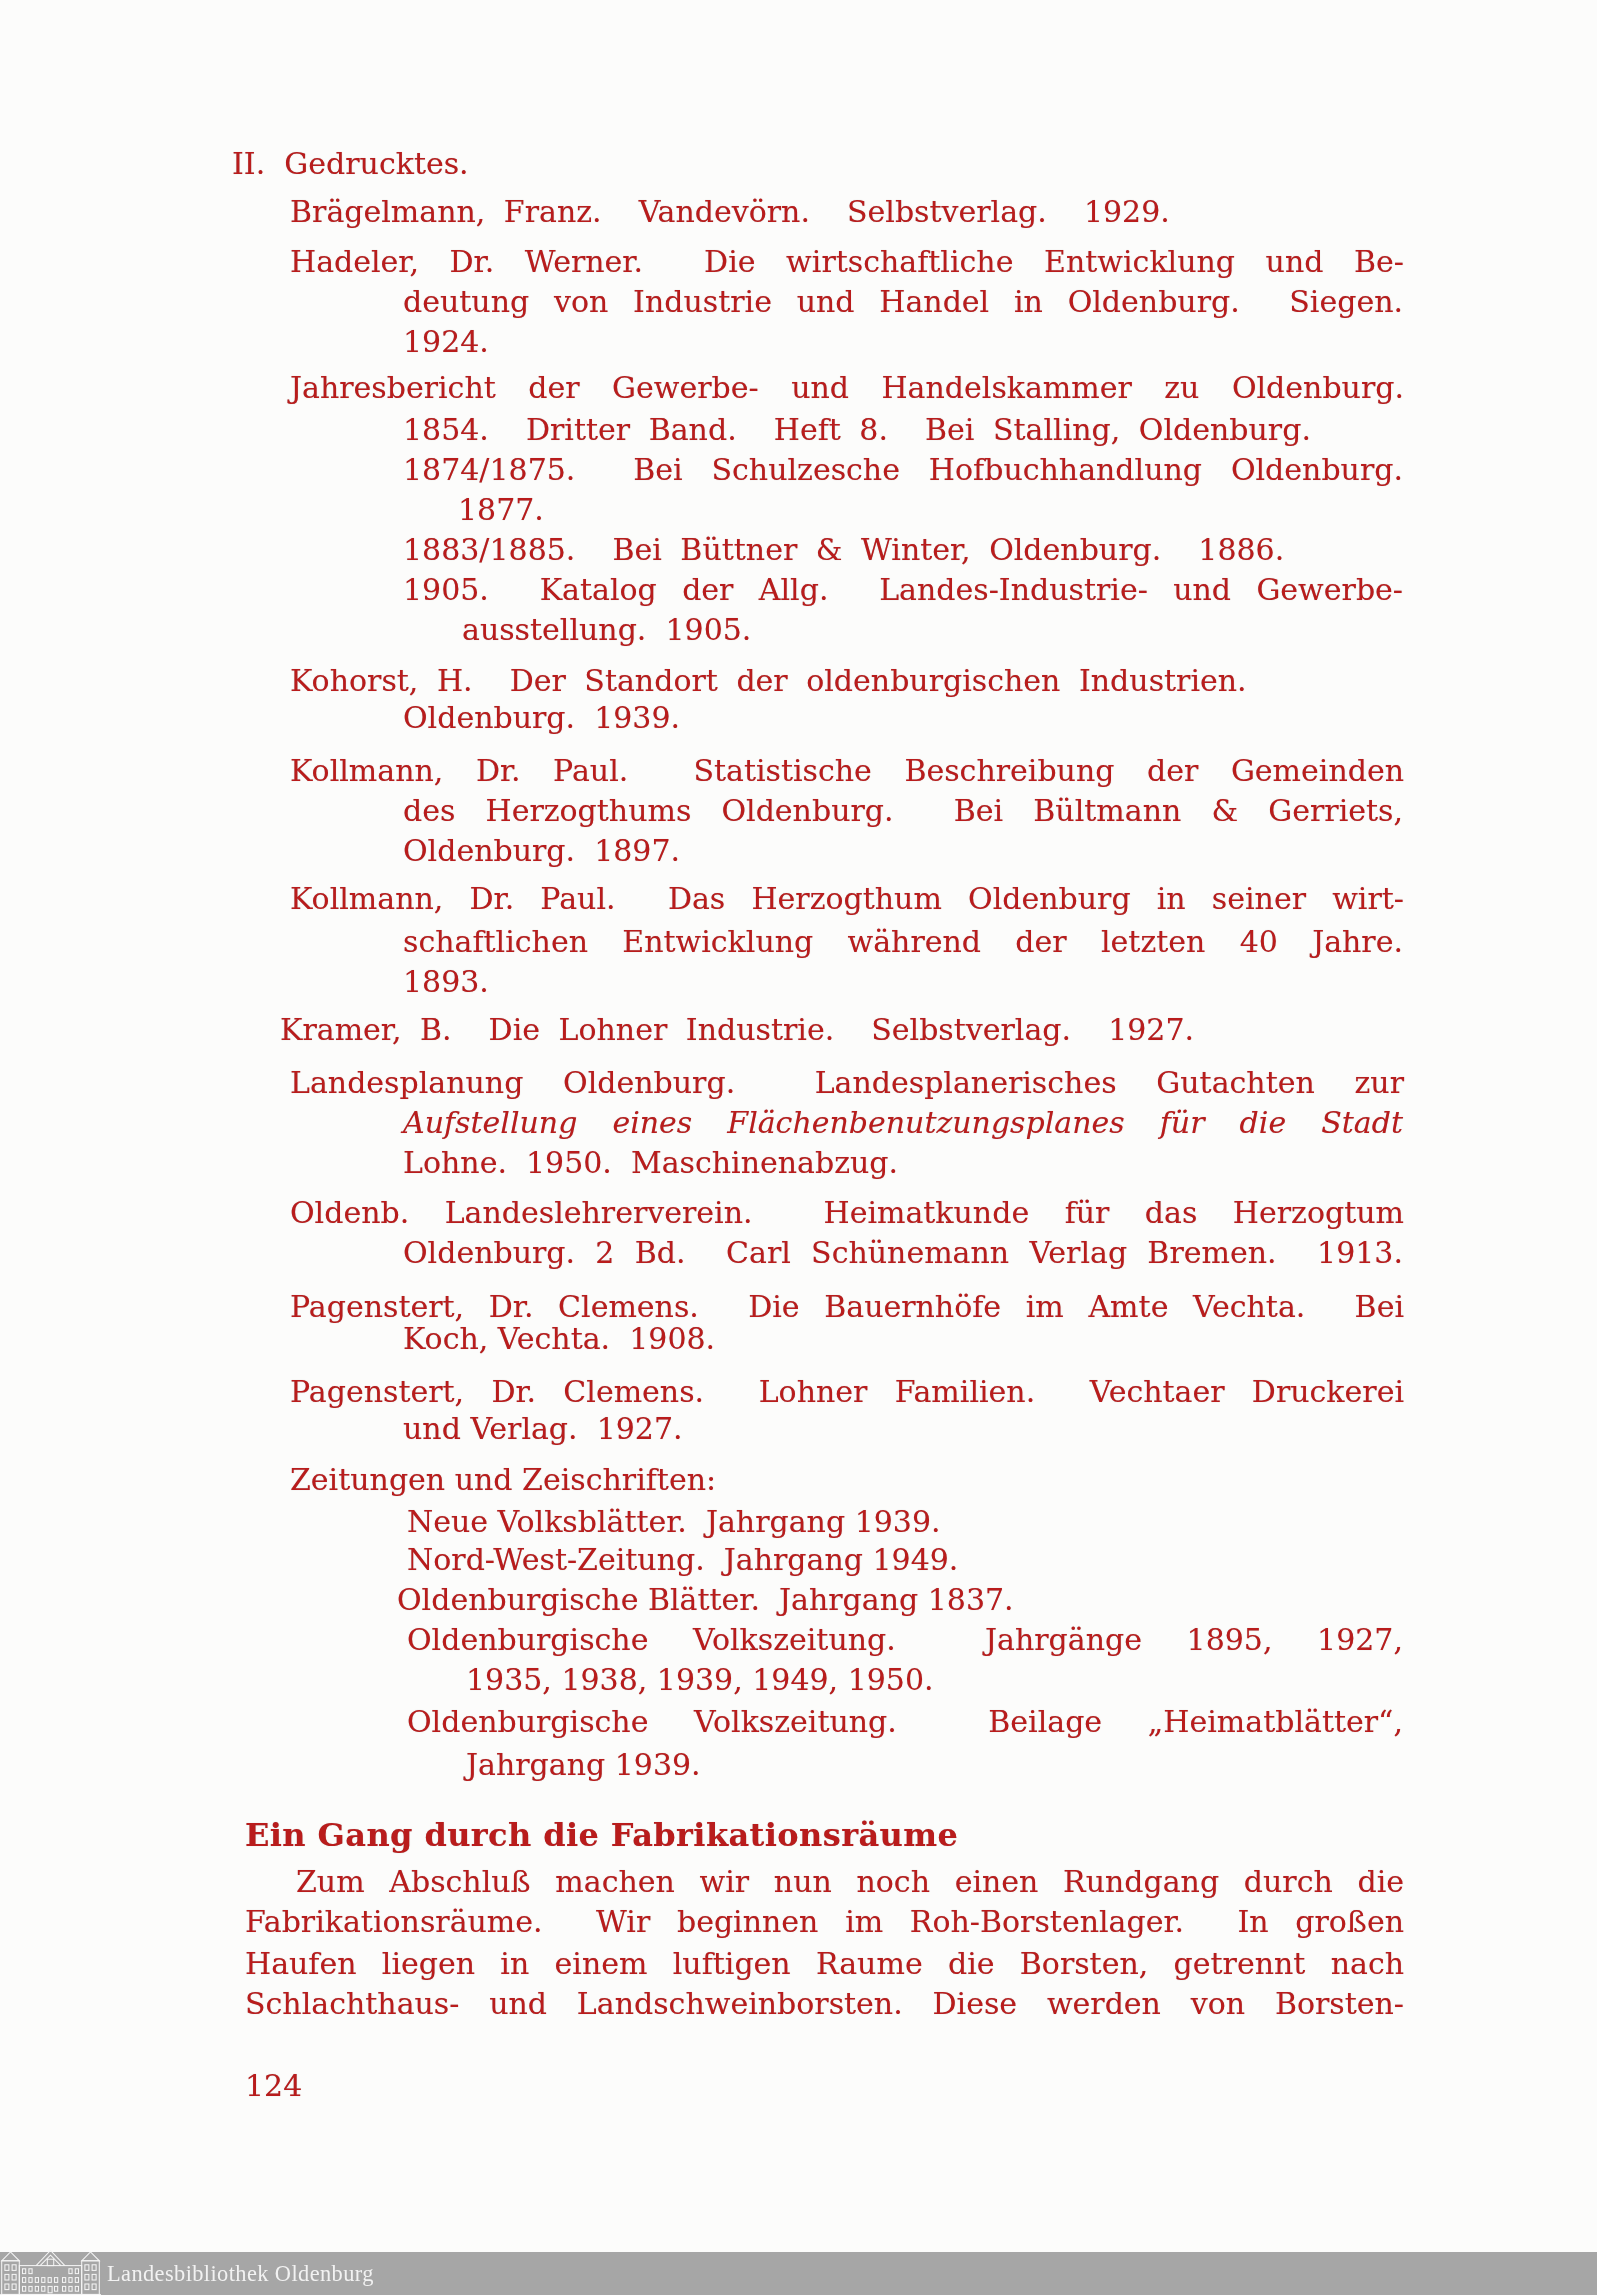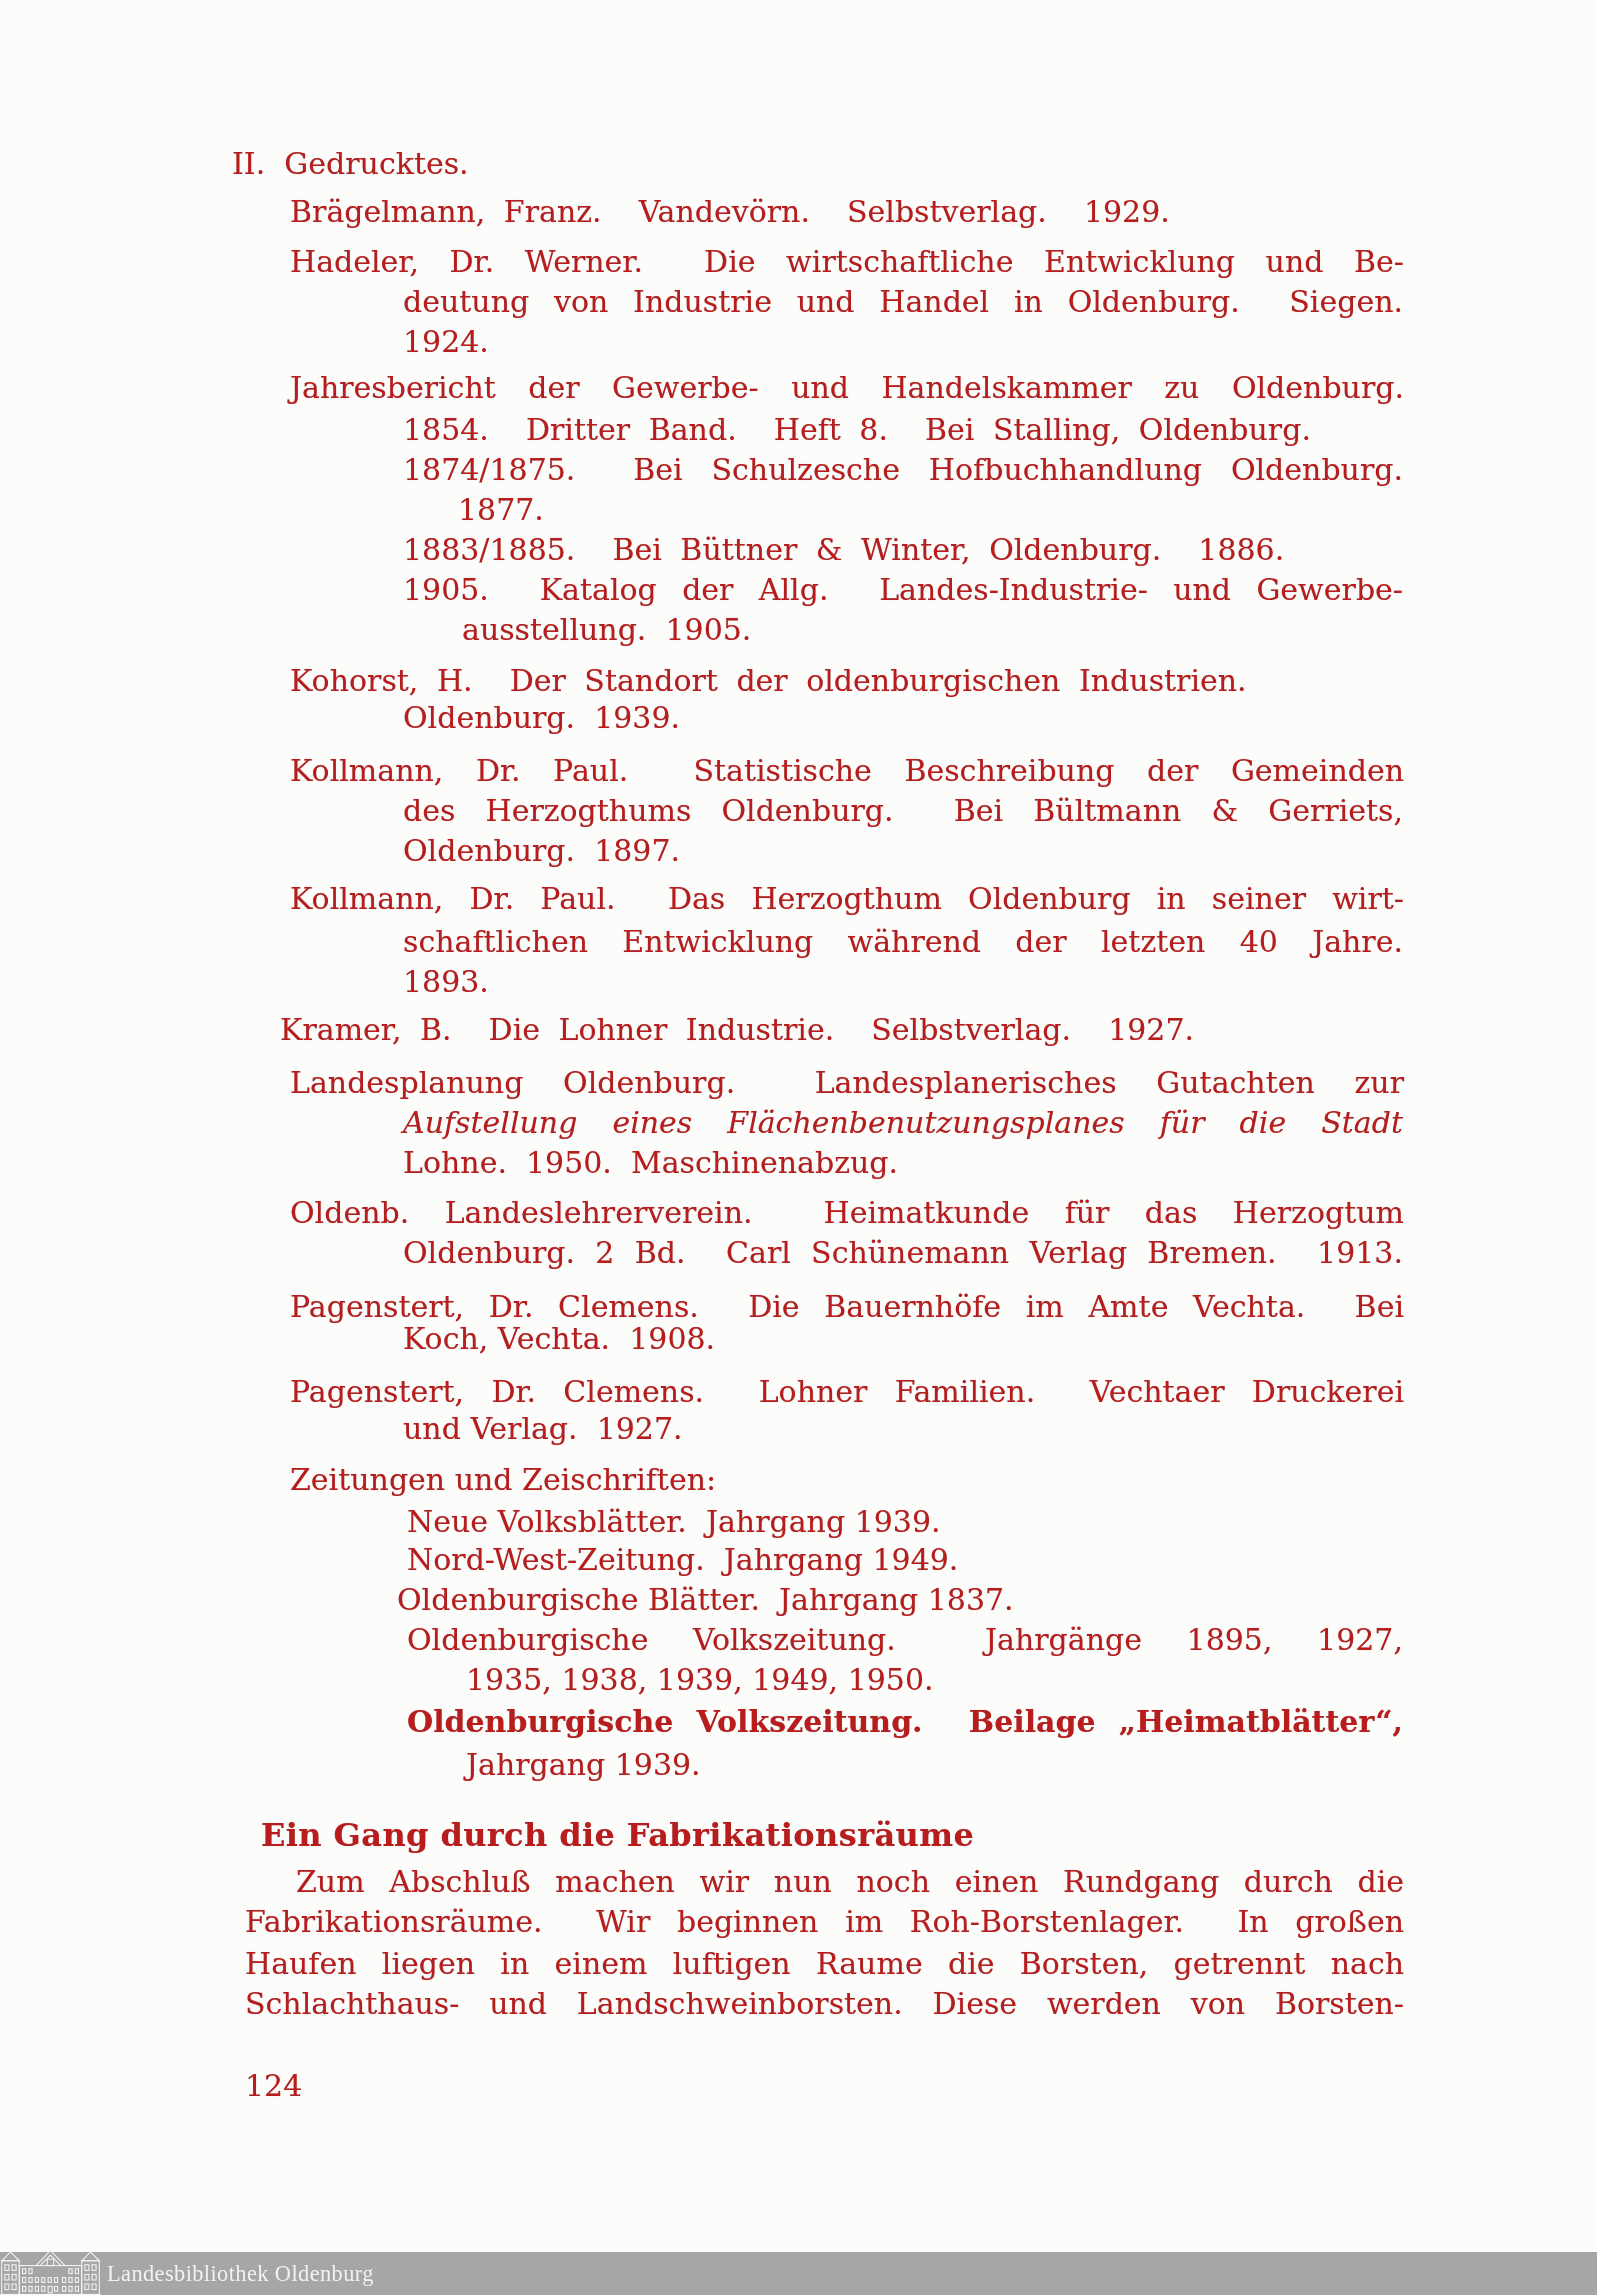--- a/index.html
+++ b/index.html
@@ -21,21 +21,20 @@
   .j {
     white-space:normal;
     text-align:justify;
     text-align-last:justify;
   }
   .w { word-spacing:0.3em; }
   .h {
     font-weight:bold;
     font-size:32px;
     letter-spacing:0.4px;
-    margin-left:16px;
   }
   .pagenum { font-size:30px; }
   #watermark-band {
     position:absolute;
     left:0; top:2252px;
     width:1598px; height:44px;
     background:#a6a6a6;
   }
   #building-icon {
     position:absolute;
@@ -88,21 +87,21 @@
   <div class="ln j" style="left:290px; top:1281px; width:1114px;margin-top:8px;">Pagenstert, Dr. Clemens.&nbsp; Die Bauernhöfe im Amte Vechta.&nbsp; Bei</div>
   <div class="ln" style="left:403px; top:1321px;">Koch, Vechta.&nbsp; 1908.</div>
   <div class="ln j" style="left:290px; top:1374px; width:1114px;">Pagenstert, Dr. Clemens.&nbsp; Lohner Familien.&nbsp; Vechtaer Druckerei</div>
   <div class="ln" style="left:403px; top:1411px;">und Verlag.&nbsp; 1927.</div>
   <div class="ln" style="left:290px; top:1462px;">Zeitungen und Zeischriften:</div>
   <div class="ln" style="left:407px; top:1504px;">Neue Volksblätter.&nbsp; Jahrgang 1939.</div>
   <div class="ln" style="left:407px; top:1542px;">Nord-West-Zeitung.&nbsp; Jahrgang 1949.</div>
   <div class="ln" style="left:397px; top:1582px;">Oldenburgische Blätter.&nbsp; Jahrgang 1837.</div>
   <div class="ln j" style="left:407px; top:1622px; width:996px;">Oldenburgische Volkszeitung.&nbsp; Jahrgänge 1895, 1927,</div>
   <div class="ln" style="left:466px; top:1662px;">1935, 1938, 1939, 1949, 1950.</div>
-  <div class="ln j" style="left:407px; top:1704px; width:996px;font-weight:bold;">Oldenburgische Volkszeitung.&nbsp; Beilage „Heimatblätter“,</div>
+  <div class="ln j" style="left:407px; top:1704px; width:996px;">Oldenburgische Volkszeitung.&nbsp; Beilage „Heimatblätter“,</div>
   <div class="ln" style="left:466px; top:1747px;">Jahrgang 1939.</div>
 
   <div class="ln h" style="left:245px; top:1816px;">Ein Gang durch die Fabrikationsräume</div>
 
   <div class="ln j" style="left:296px; top:1864px; width:1108px;">Zum Abschluß machen wir nun noch einen Rundgang durch die</div>
   <div class="ln j" style="left:245px; top:1904px; width:1159px;">Fabrikationsräume.&nbsp; Wir beginnen im Roh-Borstenlager.&nbsp; In großen</div>
   <div class="ln j" style="left:245px; top:1946px; width:1159px;">Haufen liegen in einem luftigen Raume die Borsten, getrennt nach</div>
   <div class="ln j" style="left:245px; top:1986px; width:1159px;">Schlachthaus- und Landschweinborsten. Diese werden von Borsten-</div>
 
   <div class="ln pagenum" style="left:245px; top:2068px;">124</div>

